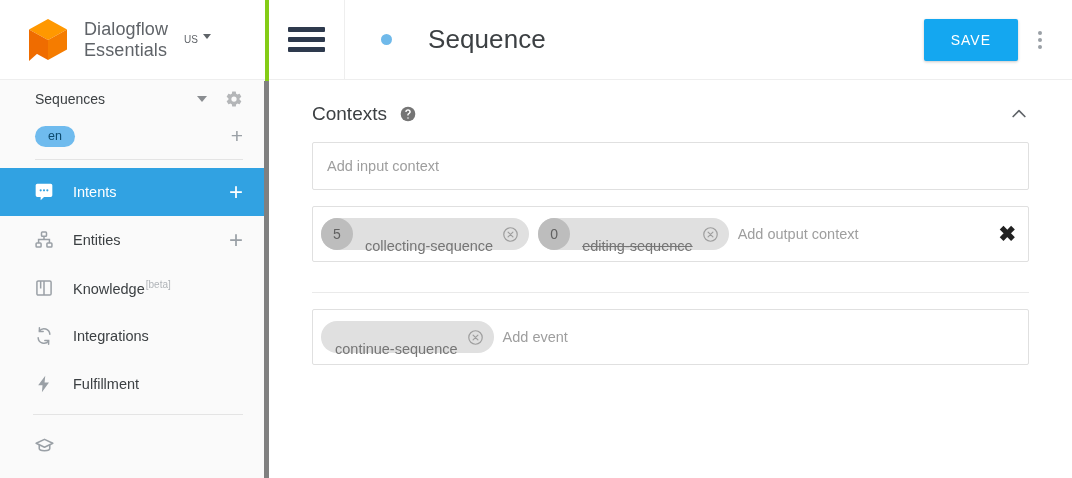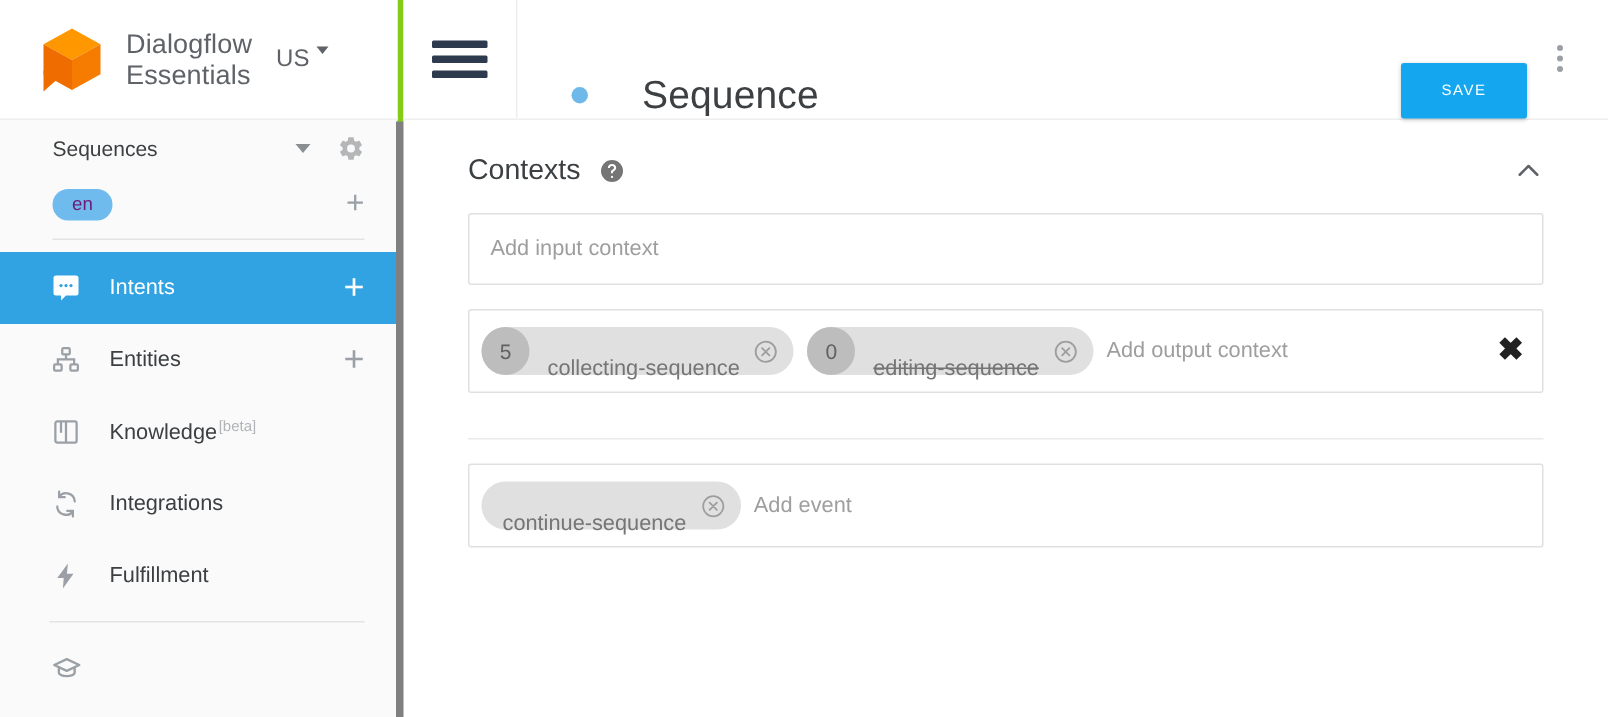--- a/index.html
+++ b/index.html
@@ -51,21 +51,21 @@
     margin-left: 14px;
     font-size: 18px;
     line-height: 21px;
     color: #5f6368;
     font-weight: 400;
     letter-spacing: .1px;
   }
   .brand-text div { white-space: nowrap; }
   .region {
     margin-left: 16px;
-    font-size: 16px;
+    font-size: 10px;
     color: #5f6368;
     display: flex;
     align-items: flex-start;
     gap: 5px;
     white-space: nowrap;
   }
   .caret-down {
     width: 0; height: 0;
     border-left: 4.5px solid transparent;
     border-right: 4.5px solid transparent;
@@ -95,21 +95,21 @@
 
   .lang-row {
     height: 38px;
     display: flex;
     align-items: center;
     padding: 0 22px 0 35px;
     box-sizing: border-box;
   }
   .lang-pill {
     background: #6fbbee;
-    color: #701a75;
+    color: #0c4a6e;
     font-size: 12.5px;
     border-radius: 11px;
     padding: 3px 13px;
     line-height: 15px;
   }
   .plus-sign {
     margin-left: auto;
     font-size: 21px;
     color: #9aa0a6;
     line-height: 12px;
@@ -179,21 +179,21 @@
   .main {
     flex: 1;
     height: 478px;
     background: #ffffff;
     position: relative;
     overflow: hidden;
   }
   .topbar {
     height: 80px;
     display: flex;
-    align-items: flex-end;
+    align-items: center;
     border-bottom: 1px solid #eeeeee;
     box-sizing: border-box;
   }
   .hamburger {
     width: 76px;
     height: 80px;
     display: flex;
     flex-direction: column;
     align-items: center;
     justify-content: center;
@@ -225,21 +225,21 @@
   .intent-title {
     font-size: 26px;
     color: #3c4043;
     font-weight: 400;
     letter-spacing: .1px;
   }
   .save-btn {
     background: #14a7f0;
     color: #ffffff;
     border: none;
-    font-size: 10px;
+    font-size: 14px;
     letter-spacing: 1px;
     padding: 13px 27px;
     border-radius: 2px;
     box-shadow: 0 1px 3px rgba(0,0,0,.22);
     font-family: "Liberation Sans", sans-serif;
     cursor: pointer;
   }
   .kebab {
     width: 44px;
     height: 80px;

